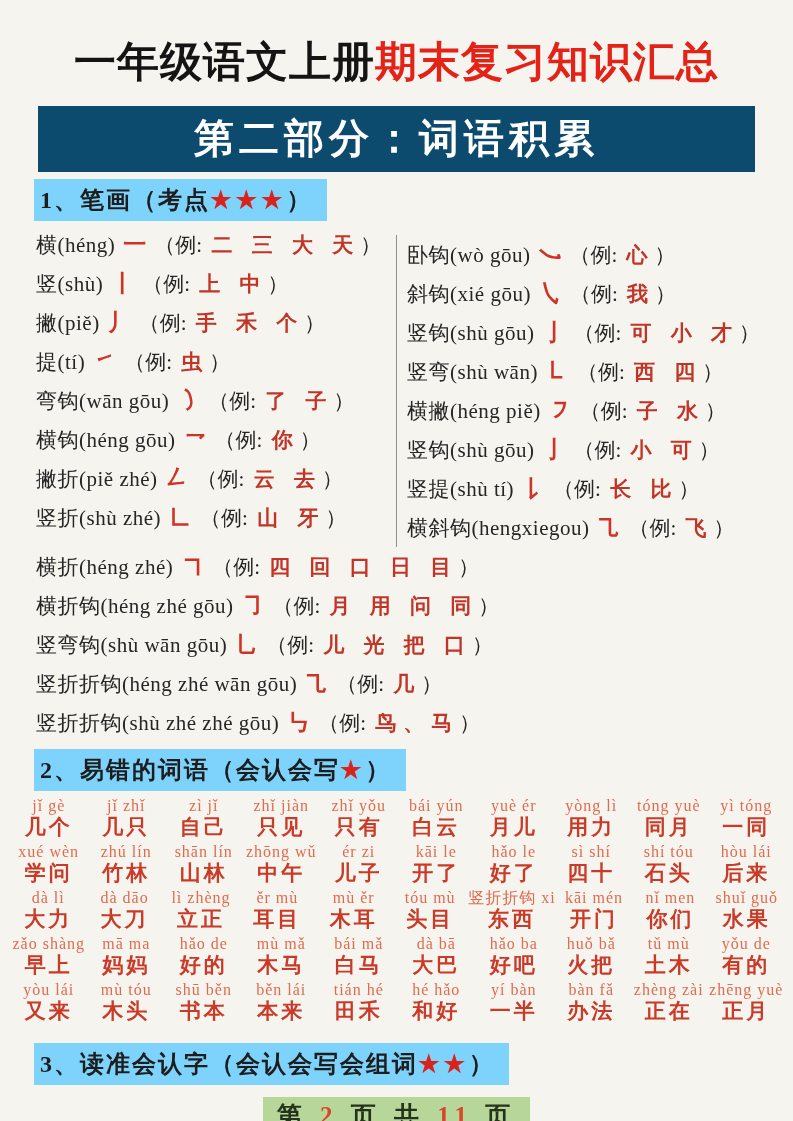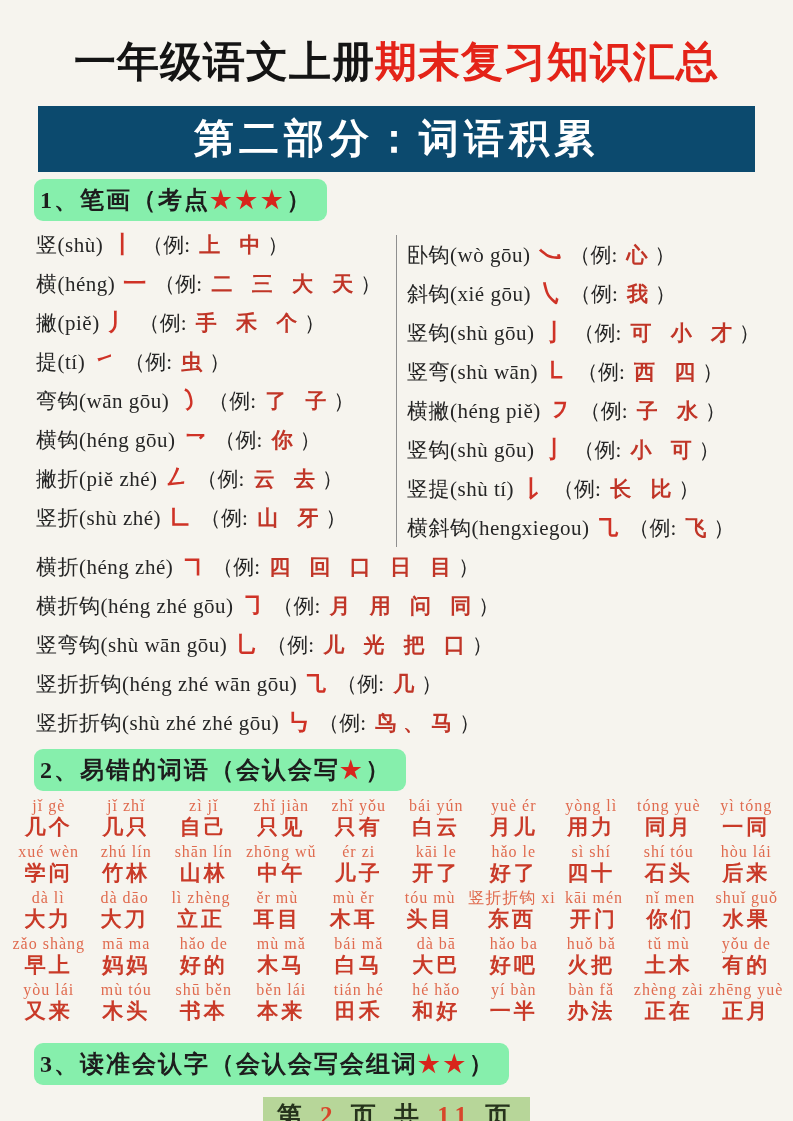--- a/index.html
+++ b/index.html
@@ -30,29 +30,28 @@
     color:#ffffff;
     font-size:40px;
     font-weight:700;
     letter-spacing:5px;
     text-align:center;
     line-height:66px;
   }
 
   .sec-heading {
     display:inline-block;
-    background:#86efac;
+    background:#7dd3fc;
     font-size:24px;
     font-weight:700;
     color:#1d1d1d;
     padding:5px 14px 5px 6px;
     margin:7px 0 2px 34px;
     letter-spacing:2px;
     white-space:nowrap;
-    border-radius:9px;
   }
   .sec-heading .stars { color:#d8241c; letter-spacing:4px; }
 
   .stroke-area { margin:2px 14px 0 36px; }
   .stroke-cols { display:flex; }
   .stroke-col-left  { width:360px; }
   .stroke-col-right { flex:1; border-left:1.5px solid #8f8f8f; padding-left:10px;margin-top:10px; }
   .stroke-row {
     height:39px;
     line-height:39px;
@@ -113,22 +112,22 @@
 
   <div>
     <div class="sec-heading">
       <span>1、笔画（考点</span><span class="stars">★★★</span><span>）</span>
     </div>
   </div>
 
   <div class="stroke-area">
     <div class="stroke-cols">
       <div class="stroke-col-left" id="stroke-left">
+          <div class="stroke-row"><span class="stroke-label">横(héng)</span><span class="stroke-glyph">一</span><span class="ex-open">（例: </span><span class="ex-chars">二 三 大 天</span><span class="ex-close">）</span></div>
           <div class="stroke-row"><span class="stroke-label">竖(shù)</span><span class="stroke-glyph">丨</span><span class="ex-open">（例: </span><span class="ex-chars">上 中</span><span class="ex-close">）</span></div>
-          <div class="stroke-row"><span class="stroke-label">横(héng)</span><span class="stroke-glyph">一</span><span class="ex-open">（例: </span><span class="ex-chars">二 三 大 天</span><span class="ex-close">）</span></div>
           <div class="stroke-row"><span class="stroke-label">撇(piě)</span><span class="stroke-glyph">丿</span><span class="ex-open">（例: </span><span class="ex-chars">手 禾 个</span><span class="ex-close">）</span></div>
           <div class="stroke-row"><span class="stroke-label">提(tí)</span><span class="stroke-glyph">㇀</span><span class="ex-open">（例: </span><span class="ex-chars">虫</span><span class="ex-close">）</span></div>
           <div class="stroke-row"><span class="stroke-label">弯钩(wān gōu)</span><span class="stroke-glyph">㇁</span><span class="ex-open">（例: </span><span class="ex-chars">了 子</span><span class="ex-close">）</span></div>
           <div class="stroke-row"><span class="stroke-label">横钩(héng gōu)</span><span class="stroke-glyph">㇖</span><span class="ex-open">（例: </span><span class="ex-chars">你</span><span class="ex-close">）</span></div>
           <div class="stroke-row"><span class="stroke-label">撇折(piě zhé)</span><span class="stroke-glyph">㇜</span><span class="ex-open">（例: </span><span class="ex-chars">云 去</span><span class="ex-close">）</span></div>
           <div class="stroke-row"><span class="stroke-label">竖折(shù zhé)</span><span class="stroke-glyph">㇗</span><span class="ex-open">（例: </span><span class="ex-chars">山 牙</span><span class="ex-close">）</span></div>
         </div>
       <div class="stroke-col-right" id="stroke-right">
           <div class="stroke-row"><span class="stroke-label">卧钩(wò gōu)</span><span class="stroke-glyph">㇃</span><span class="ex-open">（例: </span><span class="ex-chars">心</span><span class="ex-close">）</span></div>
           <div class="stroke-row"><span class="stroke-label">斜钩(xié gōu)</span><span class="stroke-glyph">㇂</span><span class="ex-open">（例: </span><span class="ex-chars">我</span><span class="ex-close">）</span></div>

